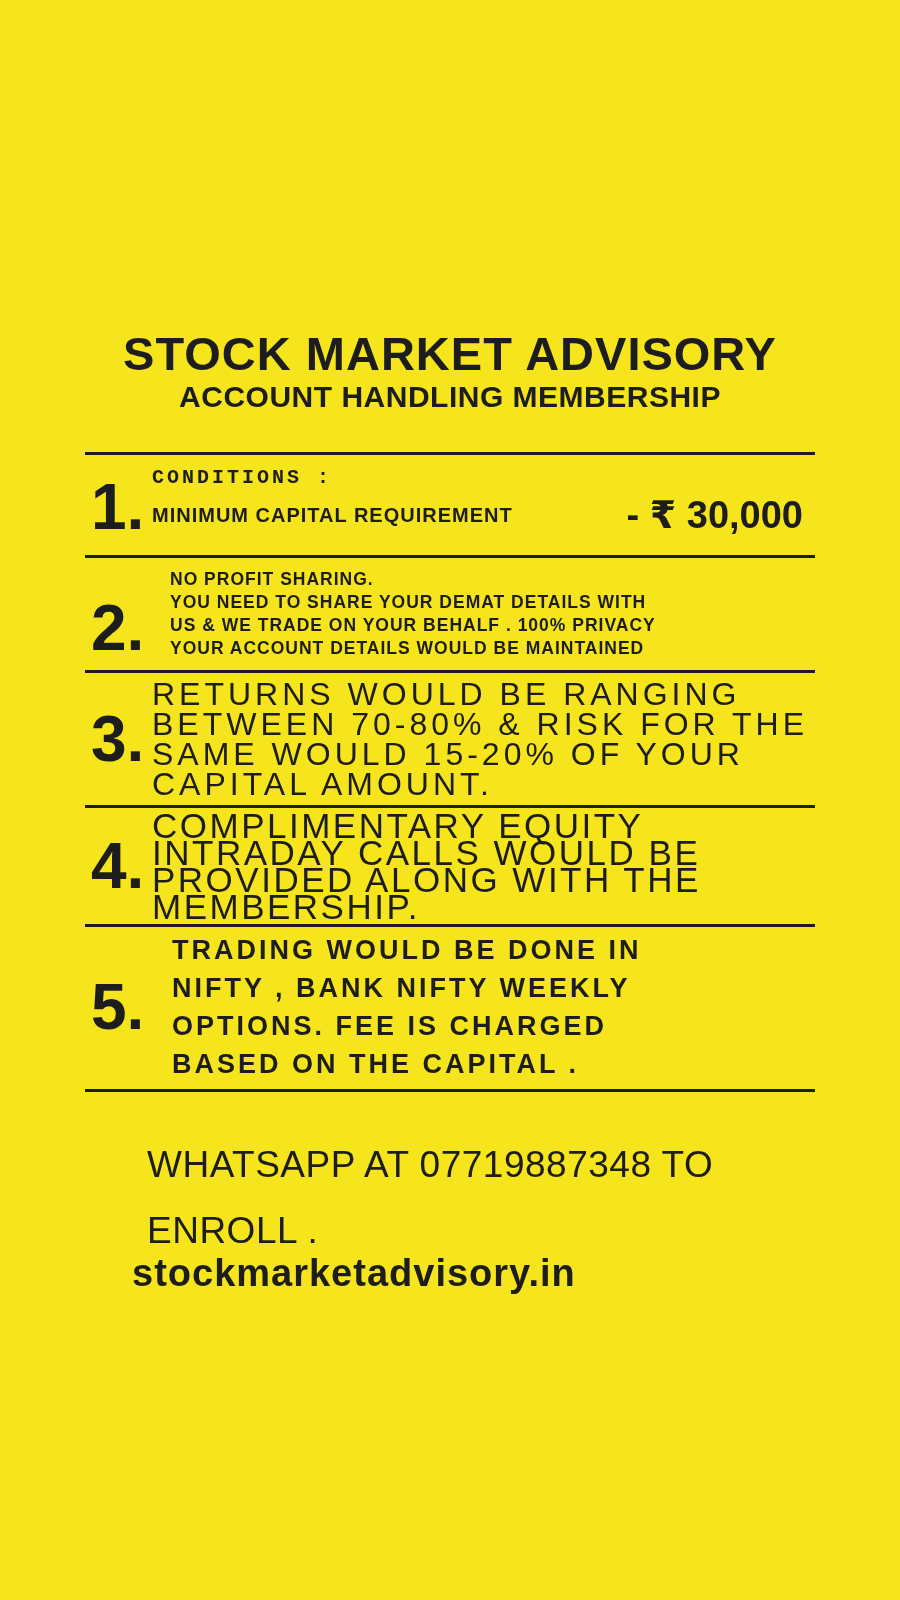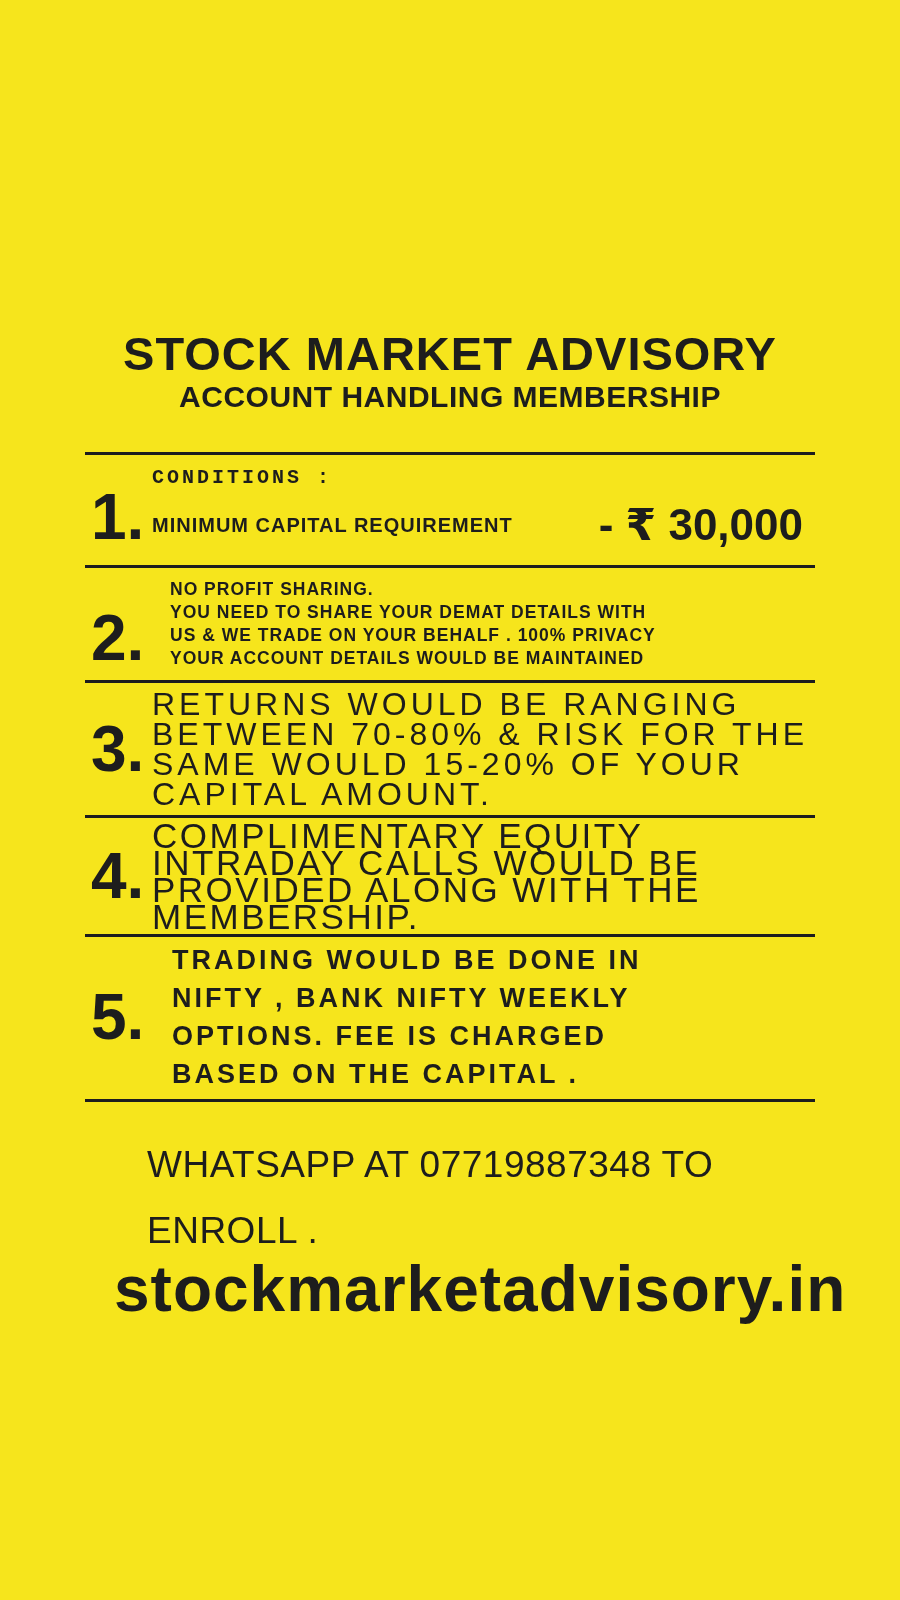--- a/index.html
+++ b/index.html
@@ -80,30 +80,30 @@
     font-size: 20px;
     font-weight: bold;
     letter-spacing: 3px;
     line-height: 26px;
     font-family: Liberation Mono, monospace;
   }
   .req-row {
     display: flex;
     align-items: center;
     justify-content: space-between;
-    margin-top: 10px;
+    margin-top: 0;
     padding-right: 12px;
   }
   .req-label {
     font-size: 20px;
     font-weight: bold;
     letter-spacing: 1px;
   }
   .req-amount {
-    font-size: 44px;
+    font-size: 38px;
     font-weight: bold;
     letter-spacing: 0px;
     line-height: 48px;
   }
   
   .s2 {
     align-items: flex-end;
     padding: 10px 0 10px 0;
   }
   .s2 .num { width: 85px; }
@@ -155,22 +155,22 @@
     width: 660px;
     font-size: 37px;
     font-weight: normal;
     line-height: 66px;
     letter-spacing: 0.5px;
     white-space: pre-line;
   }
   .website {
     position: absolute;
     top: 1252px;
-    left: 114px;
-    font-size: 64px;
+    left: 132px;
+    font-size: 38px;
     font-weight: bold;
     letter-spacing: 1px;
   }
 </style>
 </head>
 <body>
 
 <div class="poster">
 
   <div class="header">

